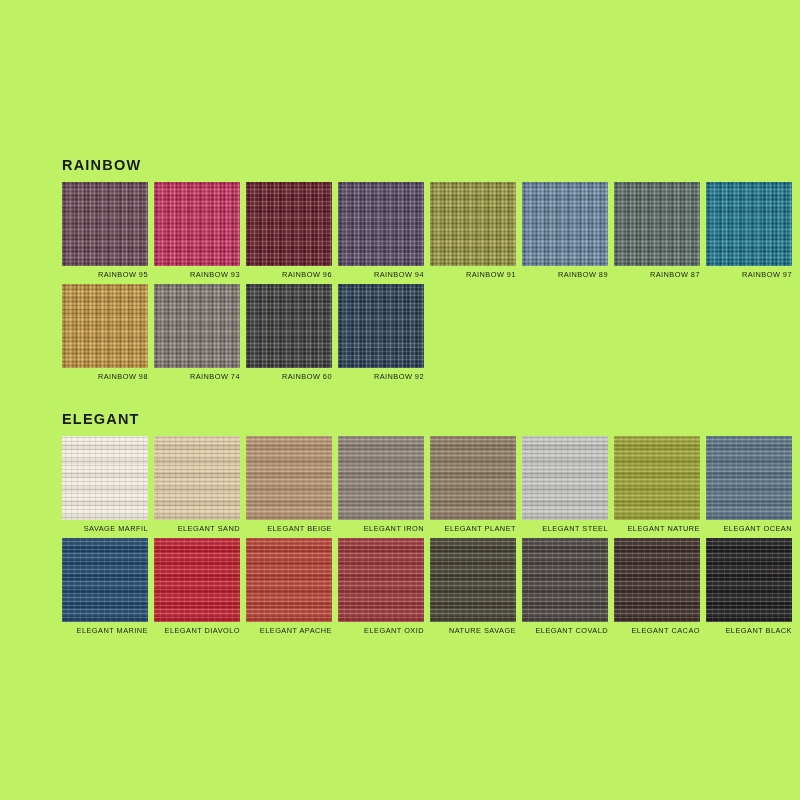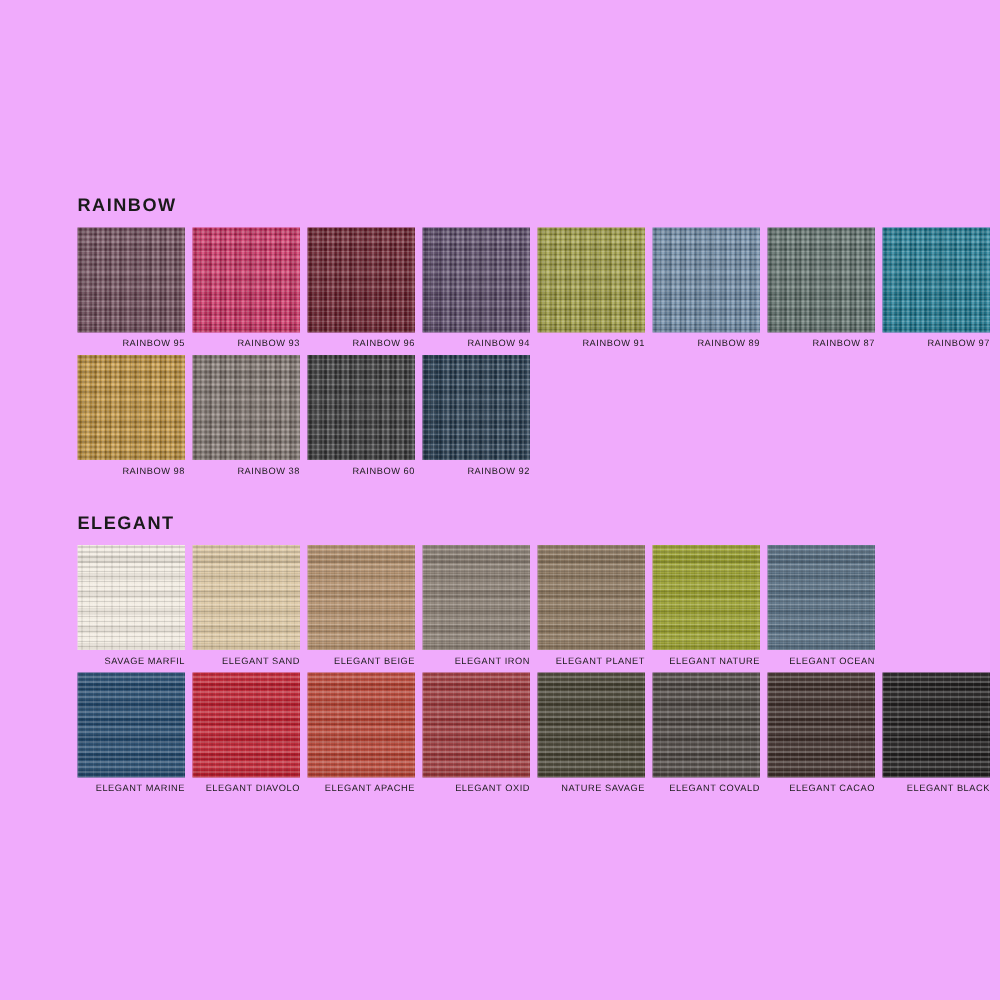--- a/index.html
+++ b/index.html
@@ -13,21 +13,21 @@
     font-family: "Liberation Sans", sans-serif;
     position: relative;
     overflow: hidden;
   }
 
   .page {
     position: absolute;
     left: 0; top: 0;
     width: 800px;
     height: 800px;
-    background: #f0abfc;
+    background: #bef264;
   }
 
   .catalog {
     position: absolute;
     left: 62px;
     top: 158px;
     width: 700px;
   }
 
   
@@ -192,21 +192,21 @@
             <div class="swatch-label">RAINBOW 97</div>
           </div>
         </div>
         <div class="swatch-row">
           <div class="swatch">
             <div class="chip weave-coarse" style="background-color: rgb(201, 154, 67);"></div>
             <div class="swatch-label">RAINBOW 98</div>
           </div>
           <div class="swatch">
             <div class="chip weave-coarse" style="background-color: rgb(135, 124, 118);"></div>
-            <div class="swatch-label">RAINBOW 38</div>
+            <div class="swatch-label">RAINBOW 74</div>
           </div>
           <div class="swatch">
             <div class="chip weave-coarse" style="background-color: rgb(63, 63, 64);"></div>
             <div class="swatch-label">RAINBOW 60</div>
           </div>
           <div class="swatch">
             <div class="chip weave-coarse" style="background-color: rgb(43, 66, 87);"></div>
             <div class="swatch-label">RAINBOW 92</div>
           </div>
         </div>
@@ -228,20 +228,24 @@
           </div>
           <div class="swatch">
             <div class="chip weave-fine" style="background-color: rgb(140, 129, 118);"></div>
             <div class="swatch-label">ELEGANT IRON</div>
           </div>
           <div class="swatch">
             <div class="chip weave-fine" style="background-color: rgb(142, 122, 99);"></div>
             <div class="swatch-label">ELEGANT PLANET</div>
           </div>
           <div class="swatch">
+            <div class="chip weave-fine" style="background-color: rgb(195, 195, 193);"></div>
+            <div class="swatch-label">ELEGANT STEEL</div>
+          </div>
+          <div class="swatch">
             <div class="chip weave-fine" style="background-color: rgb(154, 160, 51);"></div>
             <div class="swatch-label">ELEGANT NATURE</div>
           </div>
           <div class="swatch">
             <div class="chip weave-fine" style="background-color: rgb(91, 113, 132);"></div>
             <div class="swatch-label">ELEGANT OCEAN</div>
           </div>
         </div>
         <div class="swatch-row">
           <div class="swatch">

